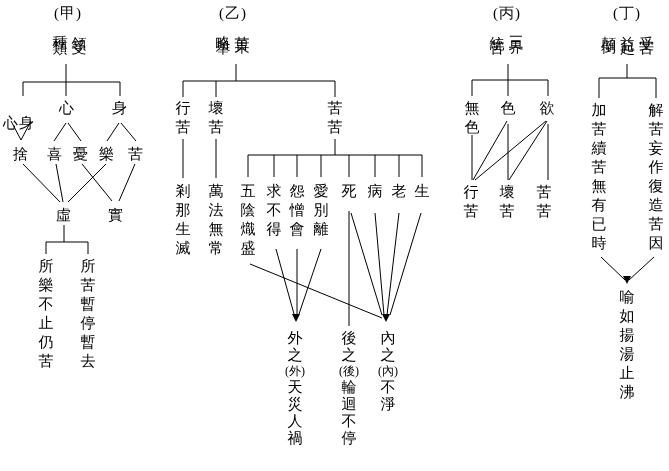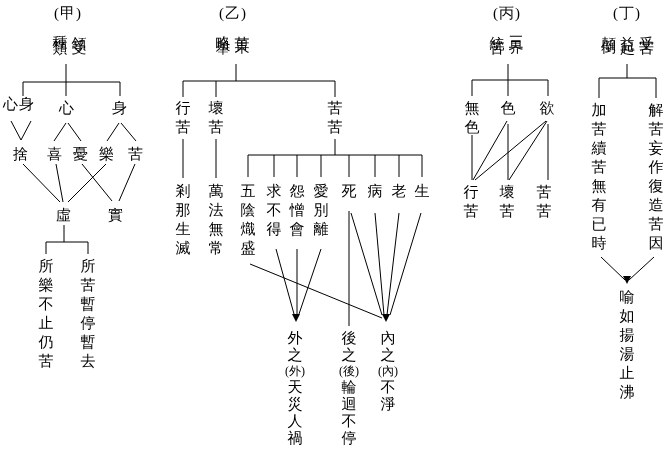--- a/index.html
+++ b/index.html
@@ -97,21 +97,21 @@
       <line x1="601" y1="257" x2="625" y2="280" stroke="#000000" stroke-width="1"></line>
       <line x1="654" y1="257" x2="629" y2="280" stroke="#000000" stroke-width="1"></line>
       <polygon points="292,314 300,314 296,322" fill="#000000"></polygon>
       <polygon points="382,314 390,314 386,322" fill="#000000"></polygon>
       <polygon points="623,276 631,276 627,284" fill="#000000"></polygon>
     </svg>
 
   <div class="hlabel" style="left:68px;top:5px">(甲)</div>
   <div class="subtitle" style="left:69px;top:24px">領受
 種類</div>
-  <div class="hlabel" style="left:19px;top:96px">心身</div>
+  <div class="hlabel" style="left:19px;top:115px">心身</div>
   <div class="hlabel" style="left:67px;top:100px">心</div>
   <div class="hlabel" style="left:120px;top:100px">身</div>
   <div class="hlabel" style="left:21px;top:146px">捨</div>
   <div class="hlabel" style="left:55px;top:146px">喜</div>
   <div class="hlabel" style="left:81px;top:146px">憂</div>
   <div class="hlabel" style="left:107px;top:146px">樂</div>
   <div class="hlabel" style="left:136px;top:146px">苦</div>
   <div class="hlabel" style="left:64px;top:207px">虛</div>
   <div class="hlabel" style="left:116px;top:207px">實</div>
   <div class="vcol" style="left:46px;top:257px">

